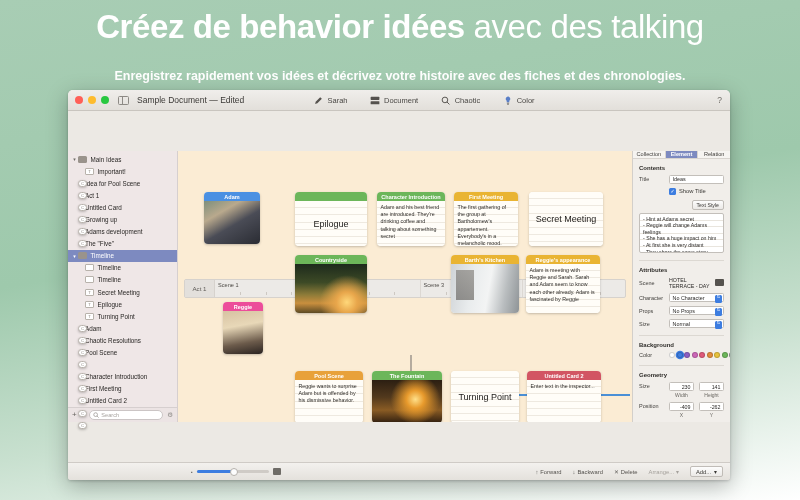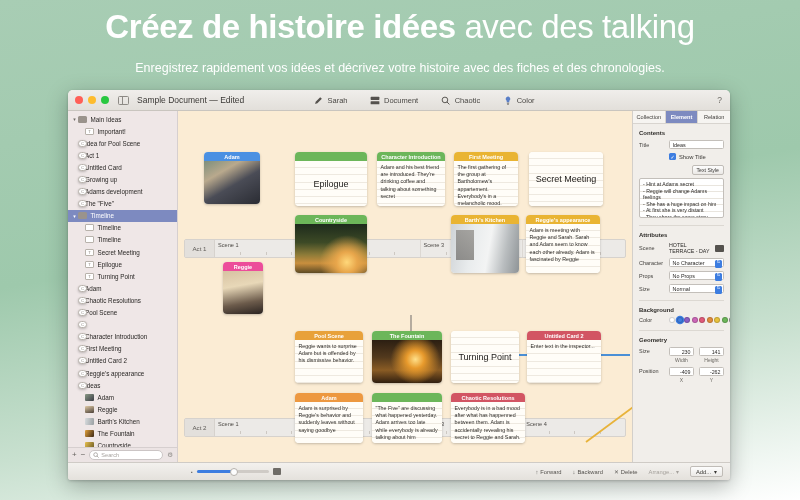--- a/index.html
+++ b/index.html
@@ -10,29 +10,29 @@
     position: relative;
   }
   
   .promo { position: absolute; left: 0; right: 0; top: 8px; text-align: center; }
   .promo-h1 {
     font-size: 33px; color: #ffffff; font-weight: 400; letter-spacing: -0.4px;
     white-space: nowrap;
   }
   .promo-h1 b { font-weight: 700; }
   .promo-h2 {
-    font-size: 12.5px; color: #ffffff; margin-top: 15px; font-weight: 400;
+    font-size: 12.5px; color: #ffffff; margin-top: 23px; font-weight: 700;
     white-space: nowrap;
   }
   
   .window {
     position: absolute; left: 68px; top: 90px; width: 662px; height: 390px;
     background: #ece9e4; border-radius: 5px 5px 3px 3px;
     box-shadow: 0 6px 22px rgba(0,0,0,.28), 0 1px 3px rgba(0,0,0,.2);
-    overflow: hidden; display: flex; flex-direction: column;
+    overflow: hidden; display: flex; flex-direction: column; gap: 40px;
   }
   .titlebar {
     height: 21px; background: linear-gradient(#f0eeeb,#e2dfda);
     border-bottom: 1px solid #c9c5bf; display: flex; align-items: center;
     padding: 0 7px; flex: 0 0 21px; position: relative;
   }
   .traffic { display: flex; gap: 5px; align-items: center; }
   .dot { width: 8px; height: 8px; border-radius: 50%; }
   .dot.r { background: #ff5f57; } .dot.y { background: #febc2e; } .dot.g { background: #28c840; }
   .sbtoggle {
@@ -214,21 +214,21 @@
   .bbitem.dim { color: #a5a19c; }
   .bbbtn {
     font-size: 5.8px; color: #3a3835; background: linear-gradient(#fdfdfd,#ebe9e6);
     border: 1px solid #c0bcb7; border-radius: 2px; padding: 1.5px 5px; display: flex; align-items: center; gap: 3px;
   }
 </style>
 </head>
 <body>
 
 <div class="promo">
-  <div class="promo-h1"><b>Créez de histoire idées</b><span> avec des talking</span></div>
+  <div class="promo-h1"><b>Créez de behavior idées</b><span> avec des talking</span></div>
   <div class="promo-h2">Enregistrez rapidement vos idées et décrivez votre histoire avec des fiches et des chronologies.</div>
 </div>
 
 <div class="window">
 
   <div class="titlebar">
     <div class="traffic">
       <span class="dot r"></span>
       <span class="dot y"></span>
       <span class="dot g"></span>

